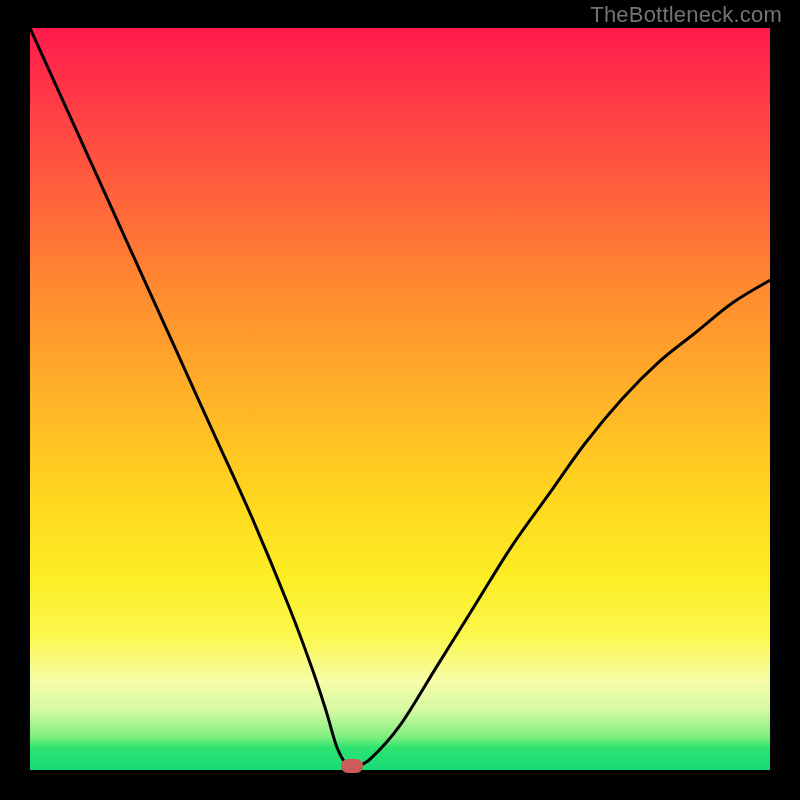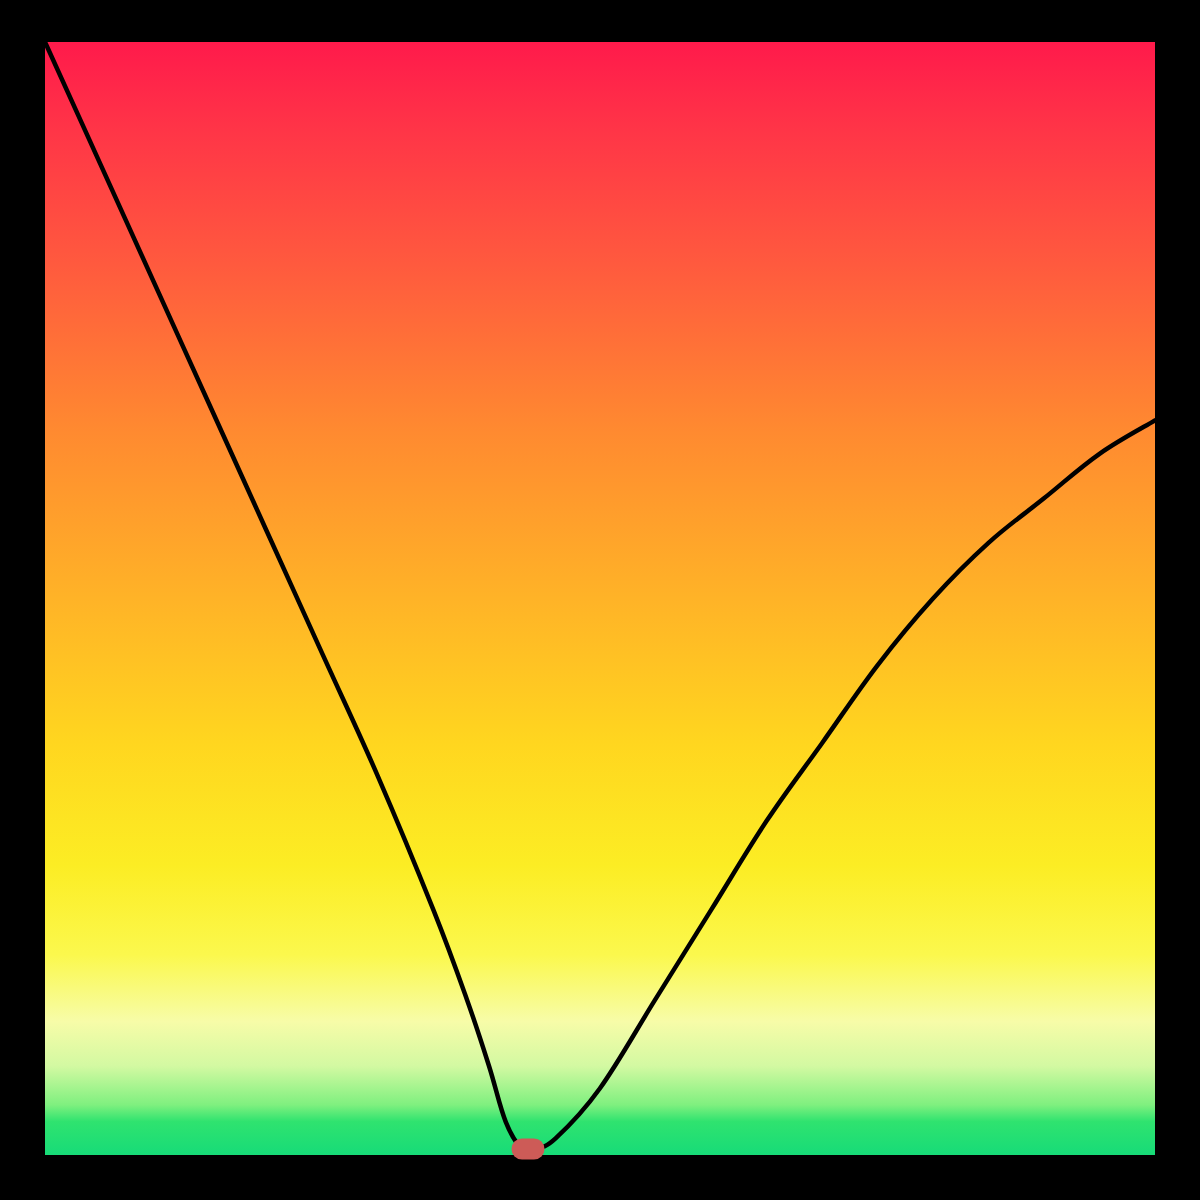--- a/index.html
+++ b/index.html
@@ -63,19 +63,20 @@
     background: #cd5b57;
     border-radius: 8px;
     transform: translate(-50%, -50%);
     z-index: 3;
   }
 </style>
 </head>
 <body>
 
 <div class="frame">
+  <div class="watermark">TheBottleneck.com</div>
   <div class="plot">
     <svg class="curve" viewBox="0 0 740 742" preserveAspectRatio="none">
       <path id="curve-path" fill="none" stroke="#000" stroke-width="3" stroke-linejoin="round" stroke-linecap="round" d="M 0 0 C 6.66 14.691600000000001, 23.68 52.2368, 37 81.62 C 50.32 111.0032, 60.68 133.85680000000002, 74 163.24 C 87.32 192.6232, 97.68 215.47679999999997, 111 244.85999999999996 C 124.32 274.24319999999994, 134.68 297.0968, 148 326.47999999999996 C 161.32 355.86319999999995, 171.68 378.7168, 185 408.09999999999997 C 198.32 437.48319999999995, 208.68 459.0012, 222 489.71999999999997 C 235.32 520.4388, 248.344 552.048, 259 578.76 C 269.656 605.472, 274.53999999999996 619.4216, 281.2 638.12 C 287.86 656.8184, 291.338 667.9484, 296 682.64 C 300.662 697.3316, 303.104 709.723, 307.09999999999997 719.74 C 311.09599999999995 729.7570000000001, 314.87 734.951, 318.2 738.29 C 321.53 741.6289999999999, 321.60400000000004 739.6256, 325.6 738.29 C 329.596 736.9544, 332.408 738.2158, 340.40000000000003 730.87 C 348.39200000000005 723.5242000000001, 358.012 714.1750000000001, 370 697.48 C 381.988 680.785, 393.68000000000006 659.4896, 407.00000000000006 638.12 C 420.32000000000005 616.7504, 430.68 600.1296, 444 578.76 C 457.32 557.3904, 467.68 539.434, 481 519.4 C 494.32 499.366, 504.68 486.1584, 518 467.46 C 531.32 448.7616, 541.68 432.8828, 555 415.52 C 568.32 398.1572, 578.68 385.6916, 592 371 C 605.32 356.3084, 615.68 345.9204, 629 333.9 C 642.32 321.8796, 652.68 314.9048, 666 304.22 C 679.32 293.53520000000003, 689.68 283.8892, 703 274.54 C 716.32 265.1908, 733.34 256.28679999999997, 740 252.27999999999997"></path>
     </svg>
     <div class="marker" id="marker" style="left: 321.9px; top: 738.29px;"></div>
   </div>
 </div>
 
 </body></html>

